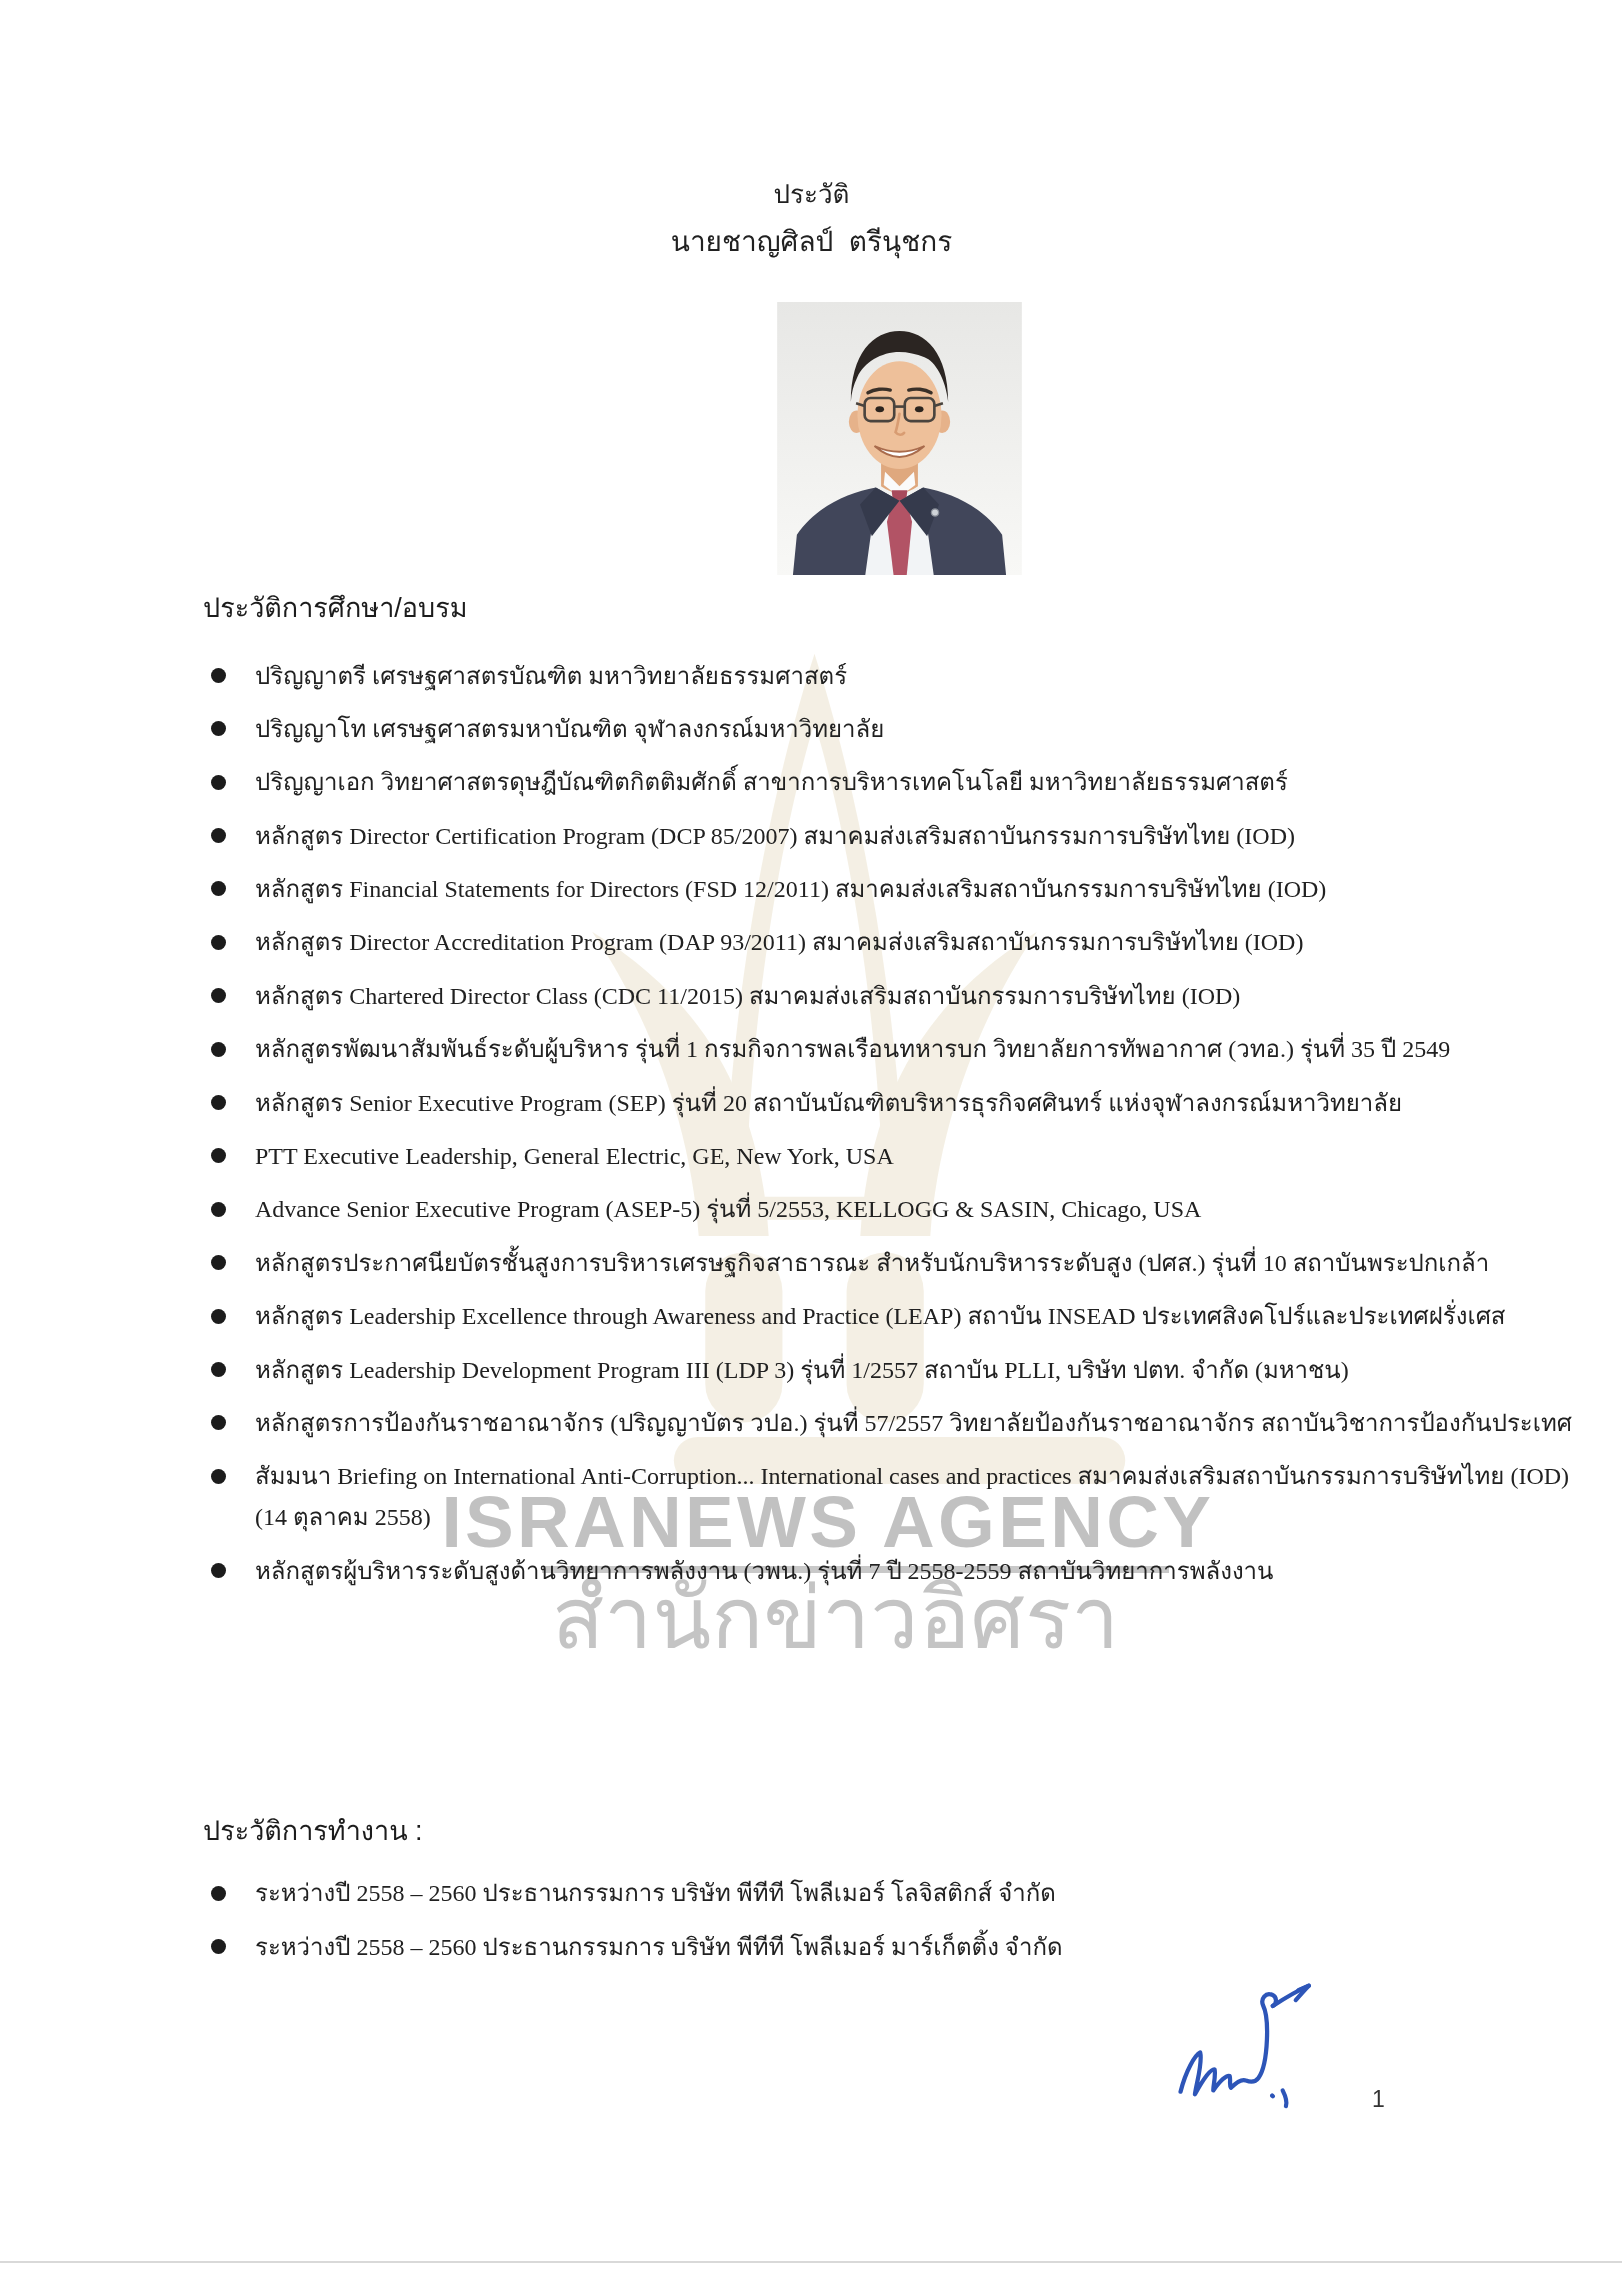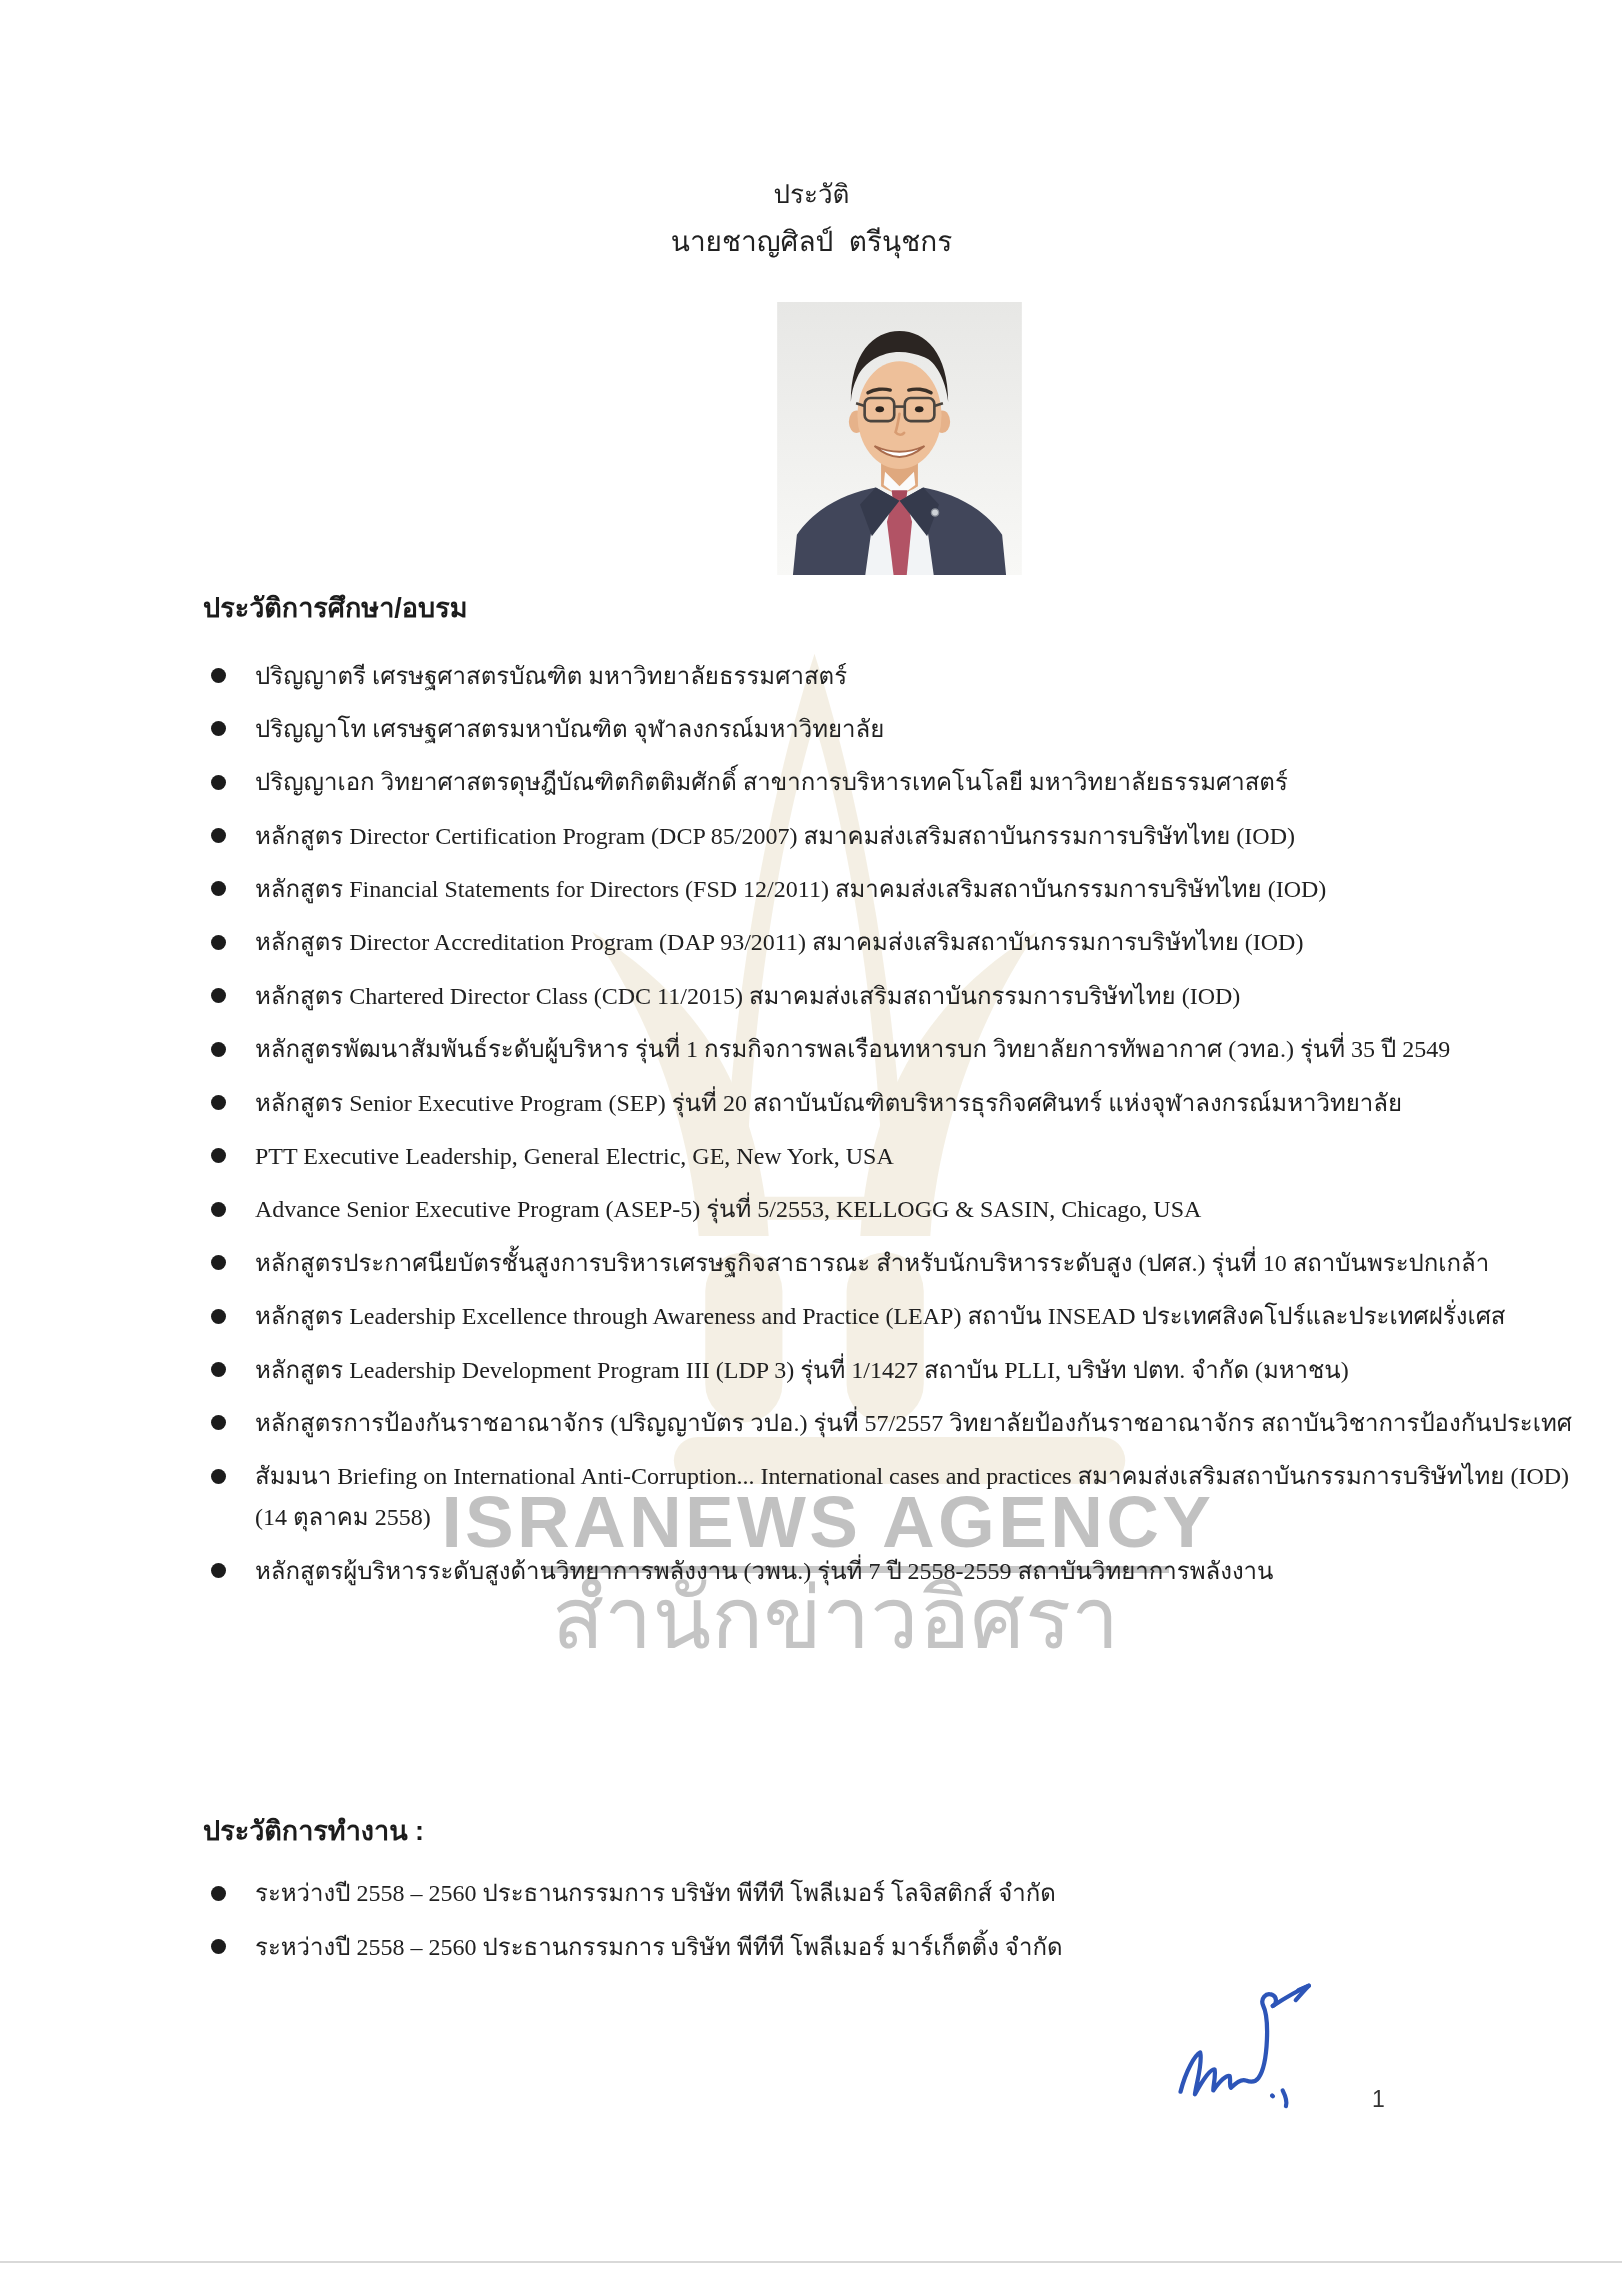--- a/index.html
+++ b/index.html
@@ -19,21 +19,21 @@
   
   .content{position:absolute;inset:0;z-index:2;}
   .doc-title{position:absolute;top:170px;left:0;width:100%;text-align:center;
          font-size:26px;line-height:48px;}
   .doc-name{position:absolute;top:215px;left:0;width:100%;text-align:center;
          font-size:28px;line-height:54px;white-space:pre;}
   .photo{position:absolute;left:777px;top:302px;width:245px;height:273px;}
   .section{position:absolute;left:203px;width:1396px;}
   .section-education{top:584px;}
   .section-work{top:1807px;}
-  .section h2{font-size:27px;font-weight:700;margin:0;line-height:48px;color:#1c1c1c;}
+  .section h2{font-size:27px;font-weight:400;margin:0;line-height:48px;color:#1c1c1c;}
   .section ul{list-style:none;margin:18.3px 0 0 0;padding:0;font-family:Liberation Serif, serif;}
   .section-education ul{margin-top:23.5px;}
   .section li{position:relative;padding-left:52px;font-size:24px;line-height:41px;
          margin-bottom:12.4px;}
   .dot{position:absolute;left:7.8px;top:12.4px;width:15px;height:15px;border-radius:50%;
          background:#1c1c1c;}
   .signature{position:absolute;left:1174px;top:1979px;width:144px;height:139px;}
   .page-number{position:absolute;left:1372px;top:2086px;font-size:23px;color:#333333;}
   .scan-line{position:absolute;left:0;top:2261px;width:100%;height:2px;
          background:#c9c9c9;opacity:.7;}
@@ -122,21 +122,21 @@
         <li><span class="dot"></span><span>หลักสูตร Director Certification Program (DCP 85/2007) สมาคมส่งเสริมสถาบันกรรมการบริษัทไทย (IOD)</span></li>
         <li><span class="dot"></span><span>หลักสูตร Financial Statements for Directors (FSD 12/2011) สมาคมส่งเสริมสถาบันกรรมการบริษัทไทย (IOD)</span></li>
         <li><span class="dot"></span><span>หลักสูตร Director Accreditation Program (DAP 93/2011) สมาคมส่งเสริมสถาบันกรรมการบริษัทไทย (IOD)</span></li>
         <li><span class="dot"></span><span>หลักสูตร Chartered Director Class (CDC 11/2015) สมาคมส่งเสริมสถาบันกรรมการบริษัทไทย (IOD)</span></li>
         <li><span class="dot"></span><span>หลักสูตรพัฒนาสัมพันธ์ระดับผู้บริหาร รุ่นที่ 1 กรมกิจการพลเรือนทหารบก วิทยาลัยการทัพอากาศ (วทอ.) รุ่นที่ 35 ปี 2549</span></li>
         <li><span class="dot"></span><span>หลักสูตร Senior Executive Program (SEP) รุ่นที่ 20 สถาบันบัณฑิตบริหารธุรกิจศศินทร์ แห่งจุฬาลงกรณ์มหาวิทยาลัย</span></li>
         <li><span class="dot"></span><span>PTT Executive Leadership, General Electric, GE, New York, USA</span></li>
         <li><span class="dot"></span><span>Advance Senior Executive Program (ASEP-5) รุ่นที่ 5/2553, KELLOGG &amp; SASIN, Chicago, USA</span></li>
         <li><span class="dot"></span><span>หลักสูตรประกาศนียบัตรชั้นสูงการบริหารเศรษฐกิจสาธารณะ สำหรับนักบริหารระดับสูง (ปศส.) รุ่นที่ 10 สถาบันพระปกเกล้า</span></li>
         <li><span class="dot"></span><span>หลักสูตร Leadership Excellence through Awareness and Practice (LEAP) สถาบัน INSEAD ประเทศสิงคโปร์และประเทศฝรั่งเศส</span></li>
-        <li><span class="dot"></span><span>หลักสูตร Leadership Development Program III (LDP 3) รุ่นที่ 1/1427 สถาบัน PLLI, บริษัท ปตท. จำกัด (มหาชน)</span></li>
+        <li><span class="dot"></span><span>หลักสูตร Leadership Development Program III (LDP 3) รุ่นที่ 1/2557 สถาบัน PLLI, บริษัท ปตท. จำกัด (มหาชน)</span></li>
         <li><span class="dot"></span><span>หลักสูตรการป้องกันราชอาณาจักร (ปริญญาบัตร วปอ.) รุ่นที่ 57/2557 วิทยาลัยป้องกันราชอาณาจักร สถาบันวิชาการป้องกันประเทศ</span></li>
         <li><span class="dot"></span><span>สัมมนา Briefing on International Anti-Corruption... International cases and practices สมาคมส่งเสริมสถาบันกรรมการบริษัทไทย (IOD) (14 ตุลาคม 2558)</span></li>
         <li><span class="dot"></span><span>หลักสูตรผู้บริหารระดับสูงด้านวิทยาการพลังงาน (วพน.) รุ่นที่ 7 ปี 2558-2559 สถาบันวิทยาการพลังงาน</span></li>
       </ul>
     </div>
 
     <div class="section section-work">
       <h2>ประวัติการทำงาน :</h2>
       <ul>
         <li><span class="dot"></span><span>ระหว่างปี 2558 – 2560 ประธานกรรมการ บริษัท พีทีที โพลีเมอร์ โลจิสติกส์ จำกัด</span></li>

